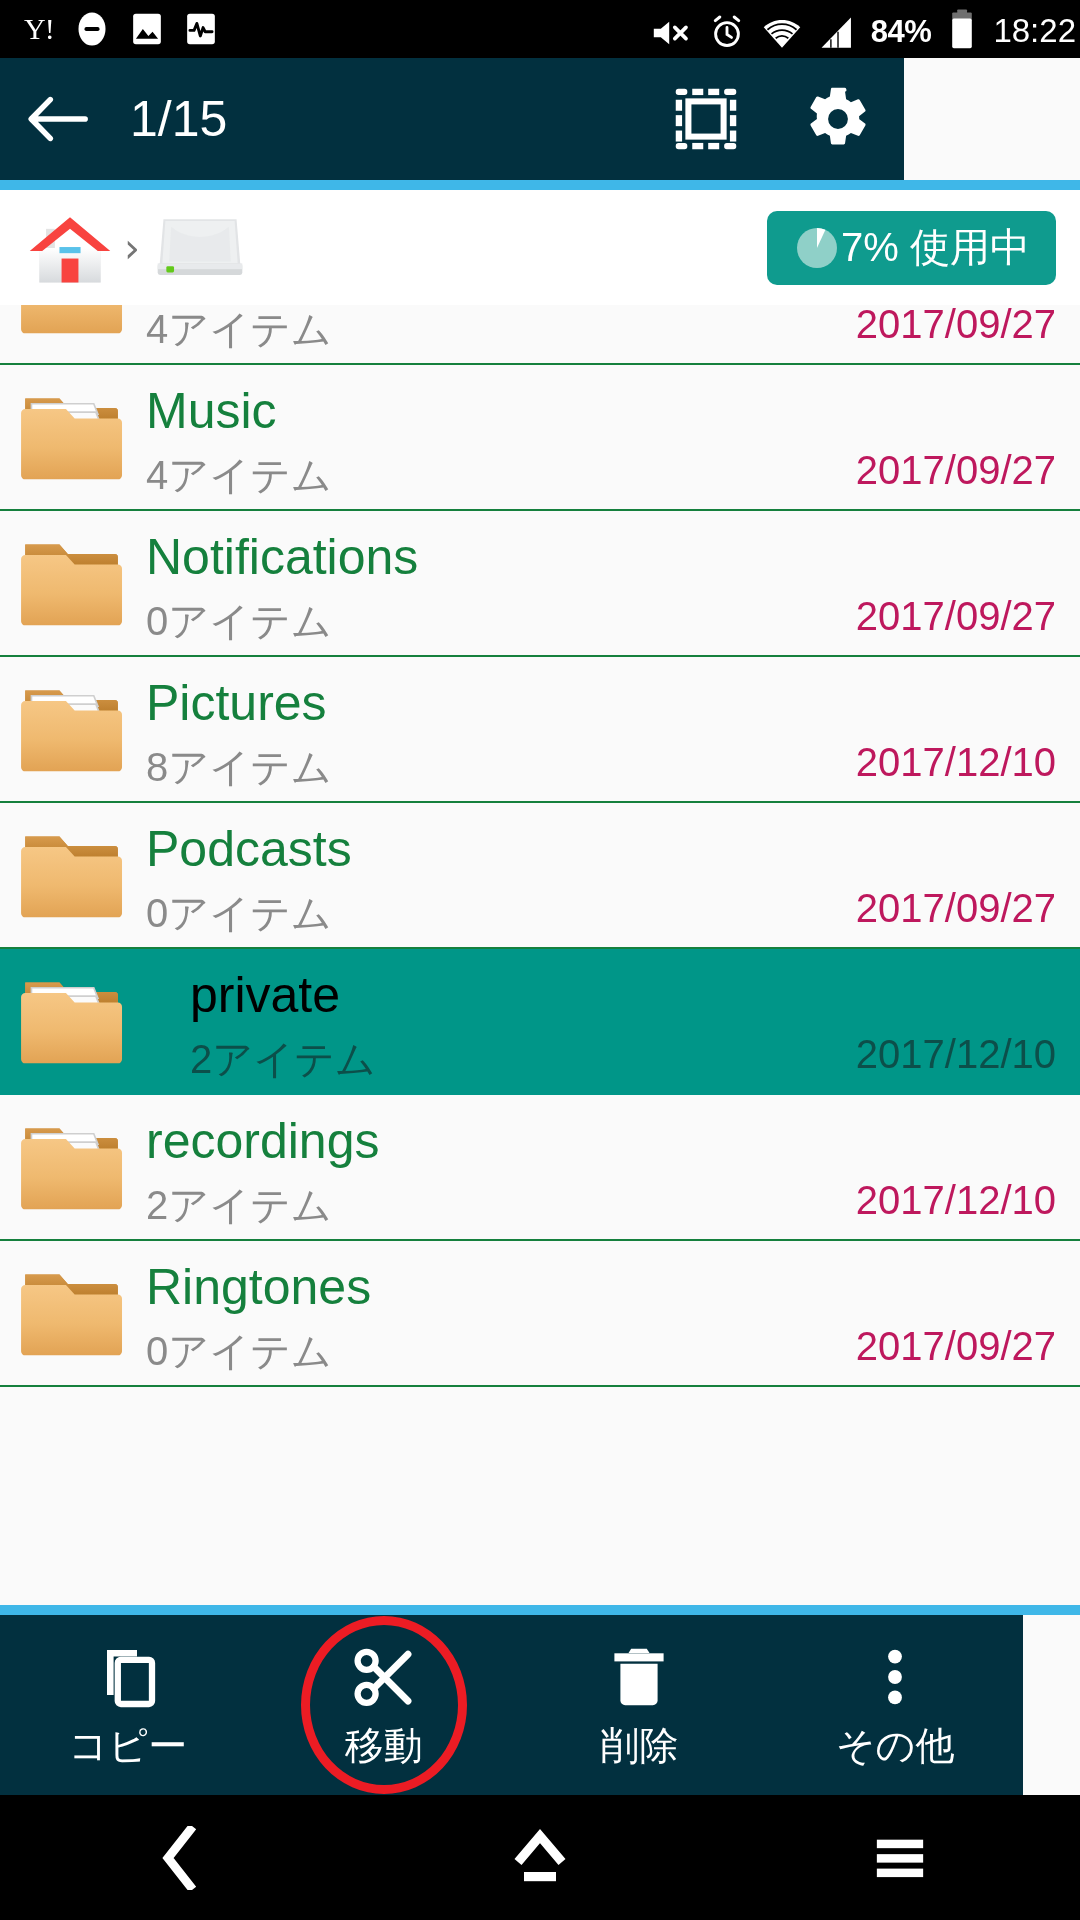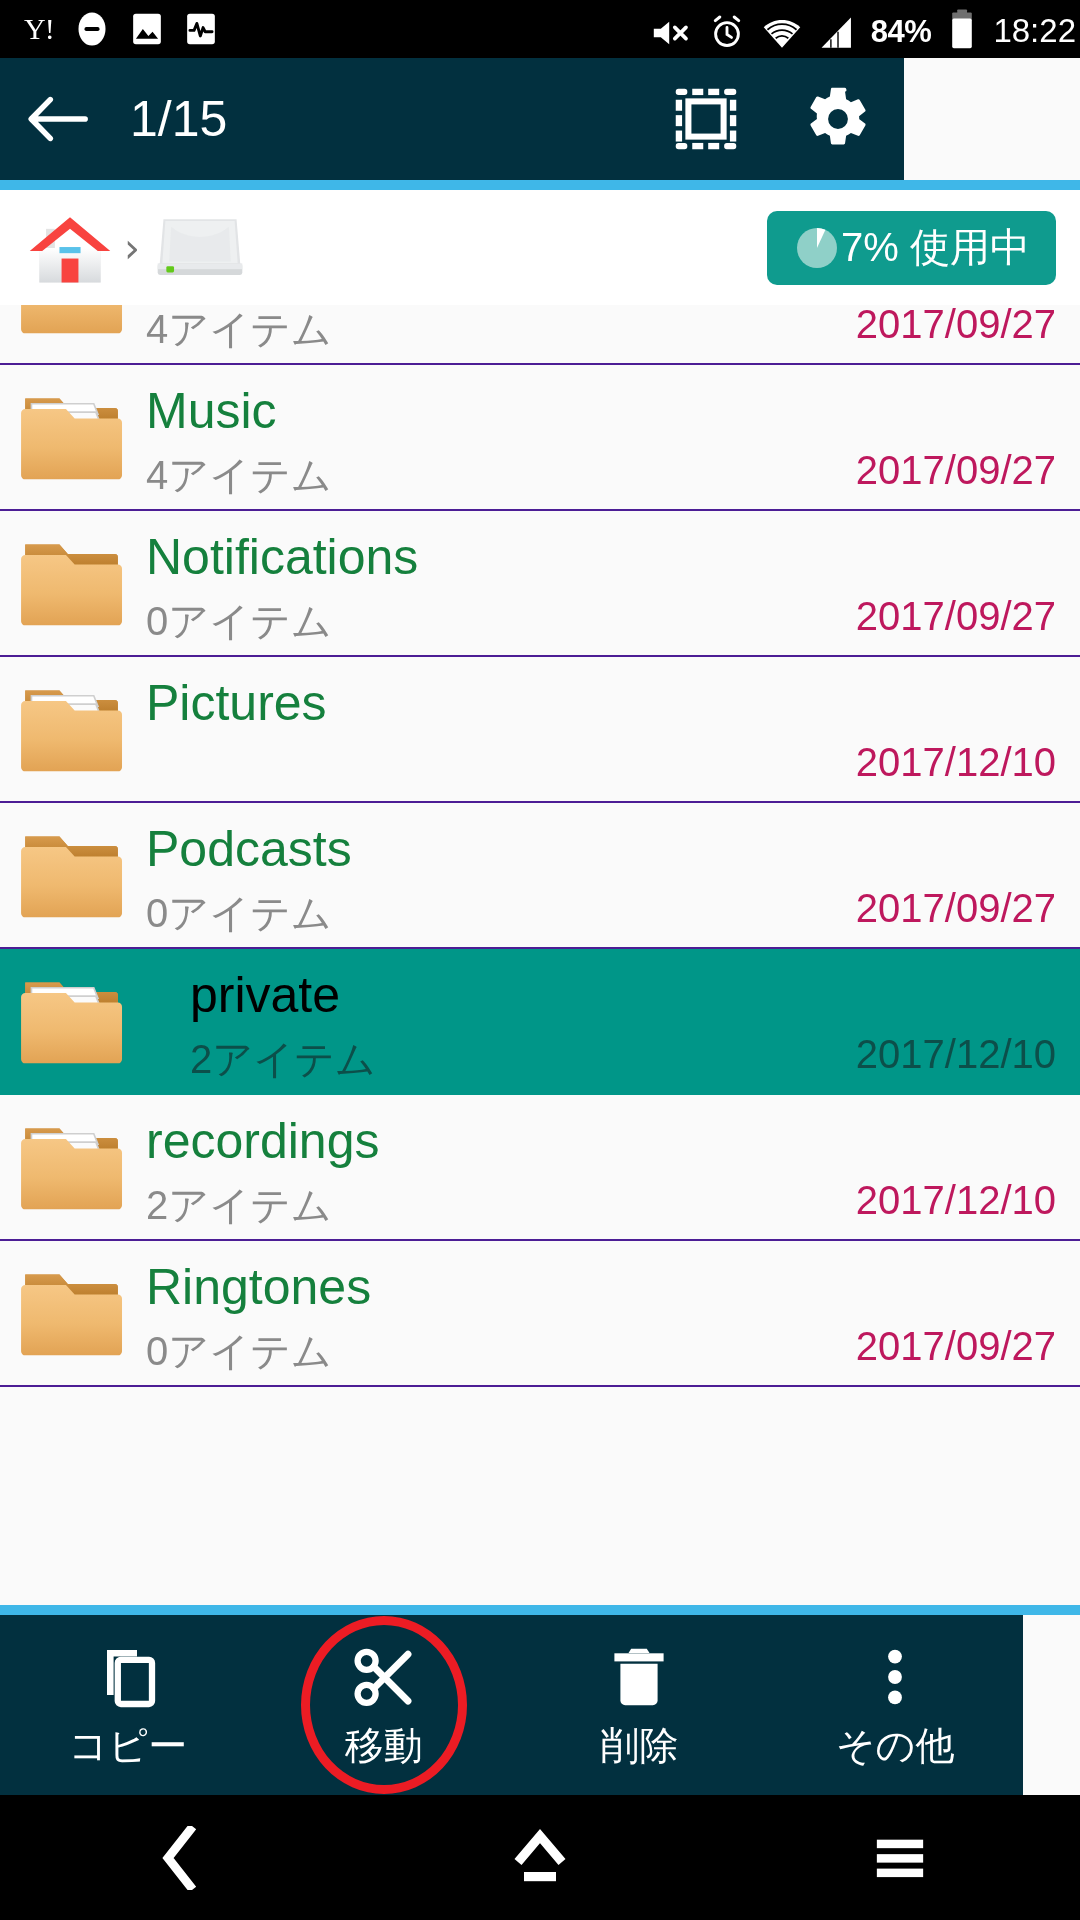--- a/index.html
+++ b/index.html
@@ -62,21 +62,21 @@
   .usage-text { font-size:40px; font-weight:400; white-space:nowrap; }
 
   
   .listwrap {
     position:absolute; top:305px; left:0; width:1080px; height:1300px;
     background:#fafafa; overflow:hidden;
   }
   .row {
     position:relative; width:1080px; height:146px;
     background:#fafafa;
-    border-bottom:2px solid #4c1d95;
+    border-bottom:2px solid #15803d;
     display:flex; align-items:center;
   }
   .row.selected { background:#009688; border-bottom-color:#009688;gap:44px; }
   .row-icon {
     width:146px; min-width:146px; height:146px;
     display:flex; align-items:center; justify-content:center;
   }
   .row-text { flex:1; min-width:0; position:relative; height:146px; }
   .row-name {
     position:absolute; left:0; top:18px;
@@ -356,20 +356,21 @@
       <linearGradient id="fbody" x1="0" y1="0" x2="0" y2="1">
         <stop offset="0" stop-color="#f6c785"></stop>
                 <stop offset="0.55" stop-color="#efb96f"></stop>
         <stop offset="1" stop-color="#e2a354"></stop>
       </linearGradient>
     </defs>
   </svg>
         </div>
         <div class="row-text">
           <div class="row-name">Pictures</div>
+          <div class="row-sub">8アイテム</div>
           <div class="row-date">2017/12/10</div>
         </div>
       </div>
       <div class="row">
         <div class="row-icon">
   <svg width="108" height="104" viewBox="0 0 52 50">
     <path d="M3 6.5h16.5l4 4.5H46a1.6 1.6 0 011.6 1.6v6H3z" fill="#cf8f3f"></path>
     <path d="M3 6.5h16.5l4 4.5H46a1.6 1.6 0 011.6 1.6v4H3z" fill="url(#ftab)"></path>
 
     <path d="M3 11.5h19.6l4.2 4.6H47.6a2 2 0 012 2v25.3a2 2 0 01-2 2H3a2 2 0 01-2-2V13.5a2 2 0 012-2z" fill="url(#fbody)"></path>

